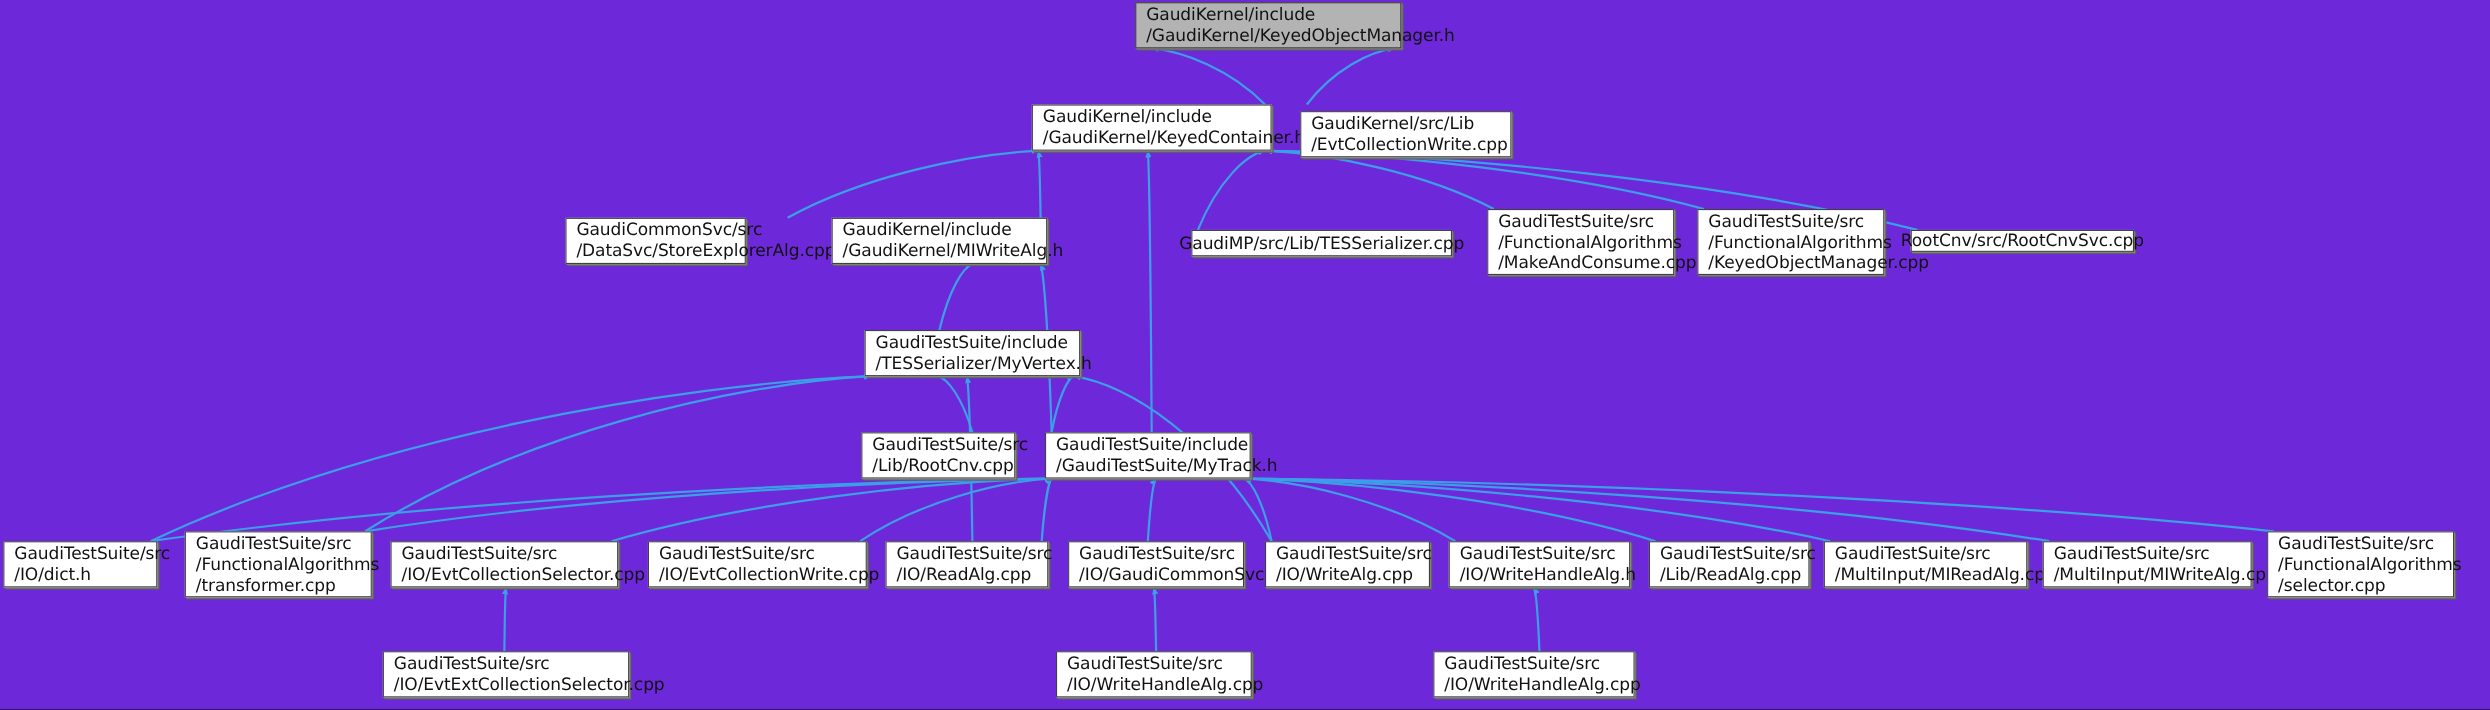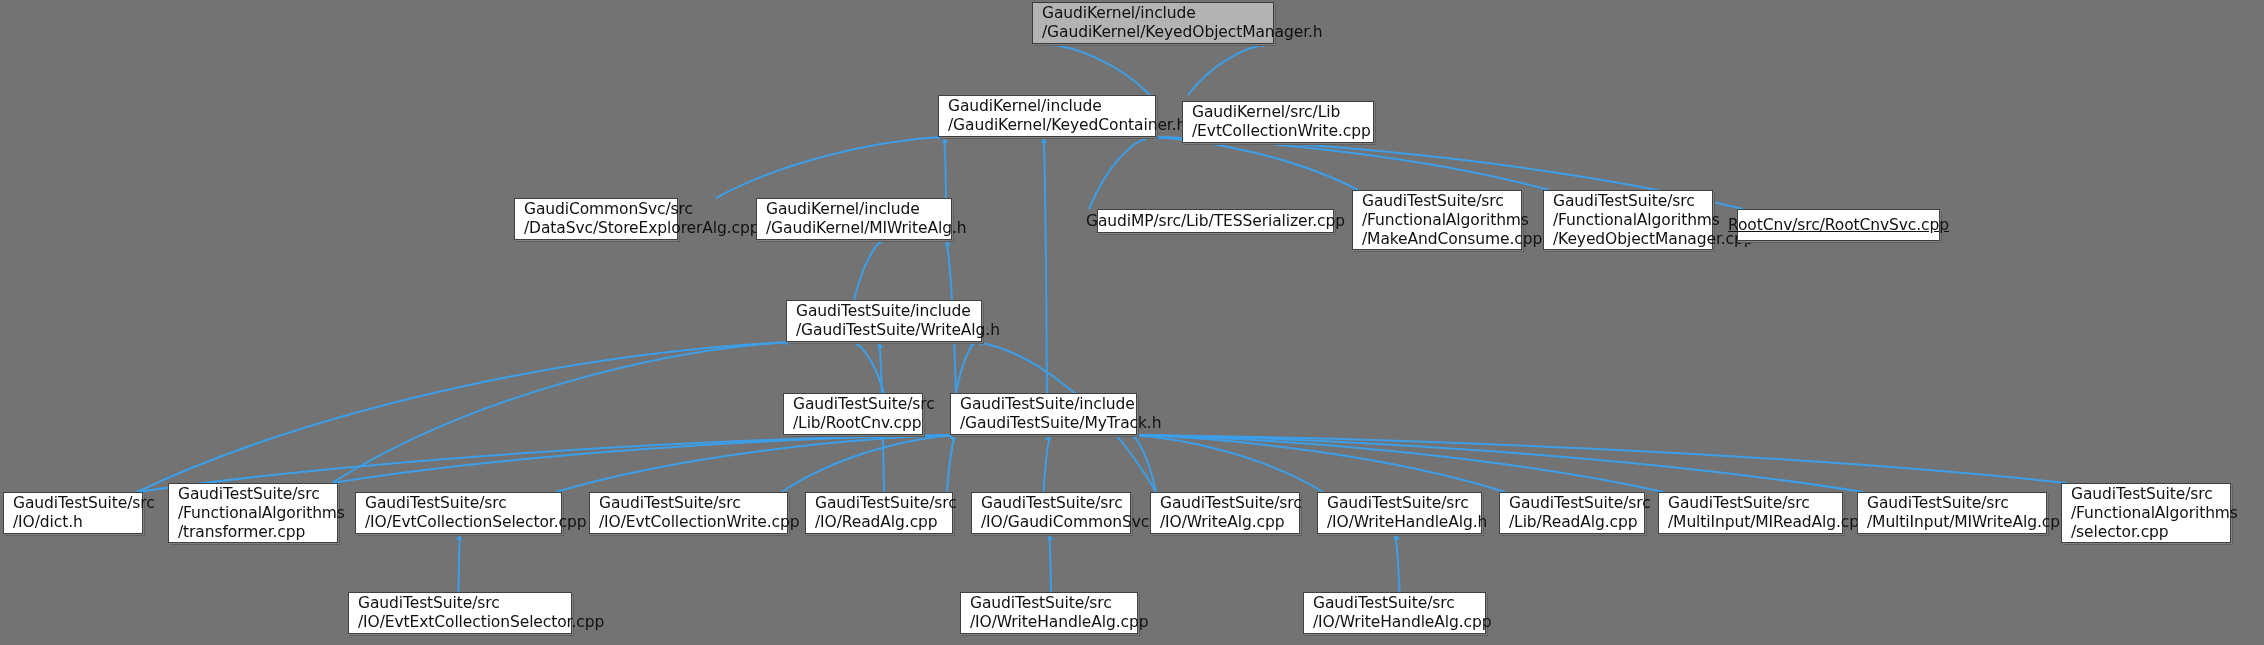--- a/index.html
+++ b/index.html
@@ -1,17 +1,17 @@
 <!DOCTYPE html>
 <html><head>
 <meta charset="utf-8">
 <style>
   html,body{margin:0;padding:0;background:#000;}
   body{font-family:"DejaVu Sans","Liberation Sans",sans-serif;}
-  #graph{position:relative;width:2264px;height:645px;background:#737373;overflow:hidden;}
+  #graph{position:relative;width:2264px;height:645px;background:#6d28d9;overflow:hidden;}
   #edges{position:absolute;left:0;top:0;width:2264px;height:645px;}
   .node{position:absolute;box-sizing:border-box;background:#ffffff;border:1px solid #404040;
         box-shadow:1px 1px 0 0 #808080, 2px 2px 0 0 #606060;
         display:flex;flex-direction:column;align-items:center;justify-content:center;
         color:#111;font-size:15.5px;line-height:19px;letter-spacing:-0.1px;white-space:nowrap;}
   .node.root{background:#b3b3b3;border-color:#3a3a3a;}
   .node .ln{display:block;}
   .node .ln.c{text-align:center;}
   .node.l2 .ln{align-self:flex-start;margin-left:9px;}
   .node.ctr .ln{align-self:center;}
@@ -73,39 +73,39 @@
         <span class="ln">/EvtCollectionWrite.cpp</span>
       </div>
       <div class="node l2" style="left: 514px; top: 198px; width: 164px; height: 42px;">
         <span class="ln">GaudiCommonSvc/src</span>
         <span class="ln">/DataSvc/StoreExplorerAlg.cpp</span>
       </div>
       <div class="node l2" style="left: 756px; top: 198px; width: 196px; height: 42px;">
         <span class="ln">GaudiKernel/include</span>
         <span class="ln">/GaudiKernel/MIWriteAlg.h</span>
       </div>
-      <div class="node ctr" style="left: 1083px; top: 209px; width: 237px; height: 24px; margin-left: 14px;">
+      <div class="node ctr" style="left: 1083px; top: 209px; width: 237px; height: 24px;">
         <span class="ln c">GaudiMP/src/Lib/TESSerializer.cpp</span>
       </div>
       <div class="node l2" style="left: 1352px; top: 190px; width: 170px; height: 60px;">
         <span class="ln">GaudiTestSuite/src</span>
         <span class="ln">/FunctionalAlgorithms</span>
         <span class="ln">/MakeAndConsume.cpp</span>
       </div>
       <div class="node l2" style="left: 1543px; top: 190px; width: 170px; height: 60px;">
         <span class="ln">GaudiTestSuite/src</span>
         <span class="ln">/FunctionalAlgorithms</span>
         <span class="ln">/KeyedObjectManager.cpp</span>
       </div>
-      <div class="node ctr" style="left: 1737px; top: 209px; width: 203px; height: 32px; text-decoration: underline;">
+      <div class="node ctr" style="left: 1737px; top: 209px; width: 203px; height: 20px;">
         <span class="ln c">RootCnv/src/RootCnvSvc.cpp</span>
       </div>
       <div class="node l2" style="left: 786px; top: 300px; width: 196px; height: 42px;">
         <span class="ln">GaudiTestSuite/include</span>
-        <span class="ln">/GaudiTestSuite/WriteAlg.h</span>
+        <span class="ln">/TESSerializer/MyVertex.h</span>
       </div>
       <div class="node l2" style="left: 783px; top: 393px; width: 140px; height: 42px;">
         <span class="ln">GaudiTestSuite/src</span>
         <span class="ln">/Lib/RootCnv.cpp</span>
       </div>
       <div class="node l2" style="left: 950px; top: 393px; width: 187px; height: 42px;">
         <span class="ln">GaudiTestSuite/include</span>
         <span class="ln">/GaudiTestSuite/MyTrack.h</span>
       </div>
       <div class="node l2" style="left: 3px; top: 492px; width: 140px; height: 42px;">

